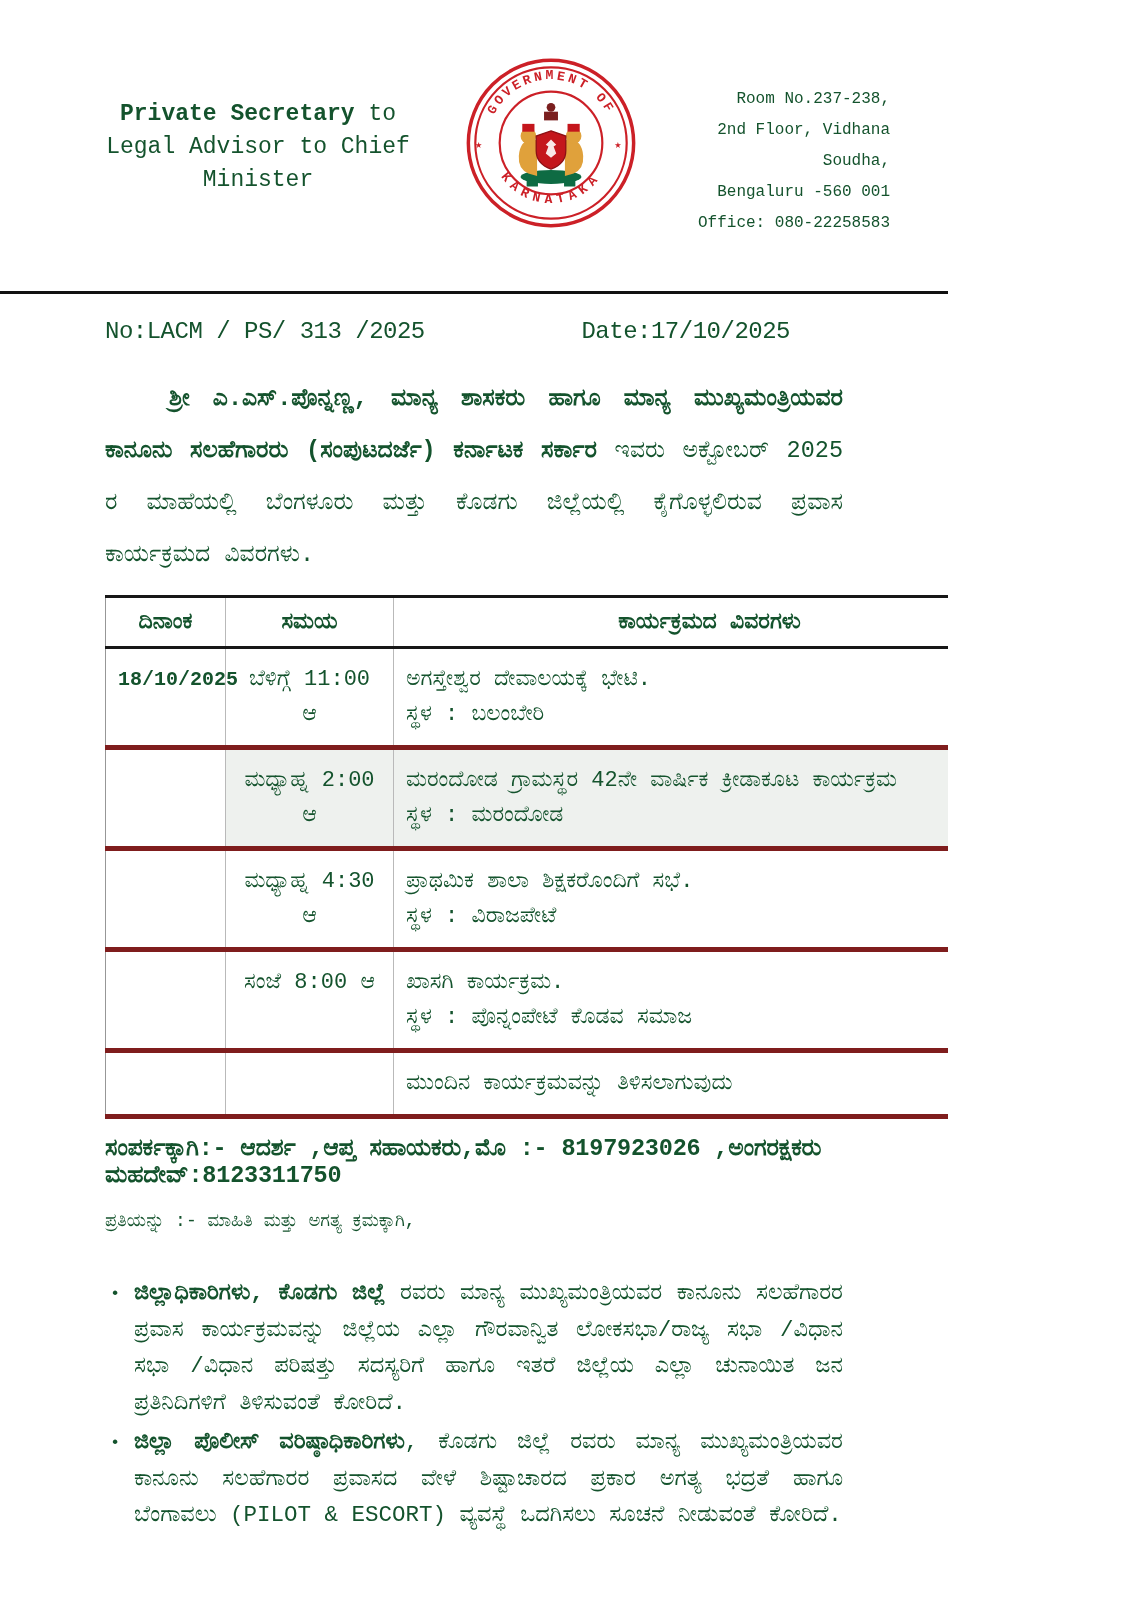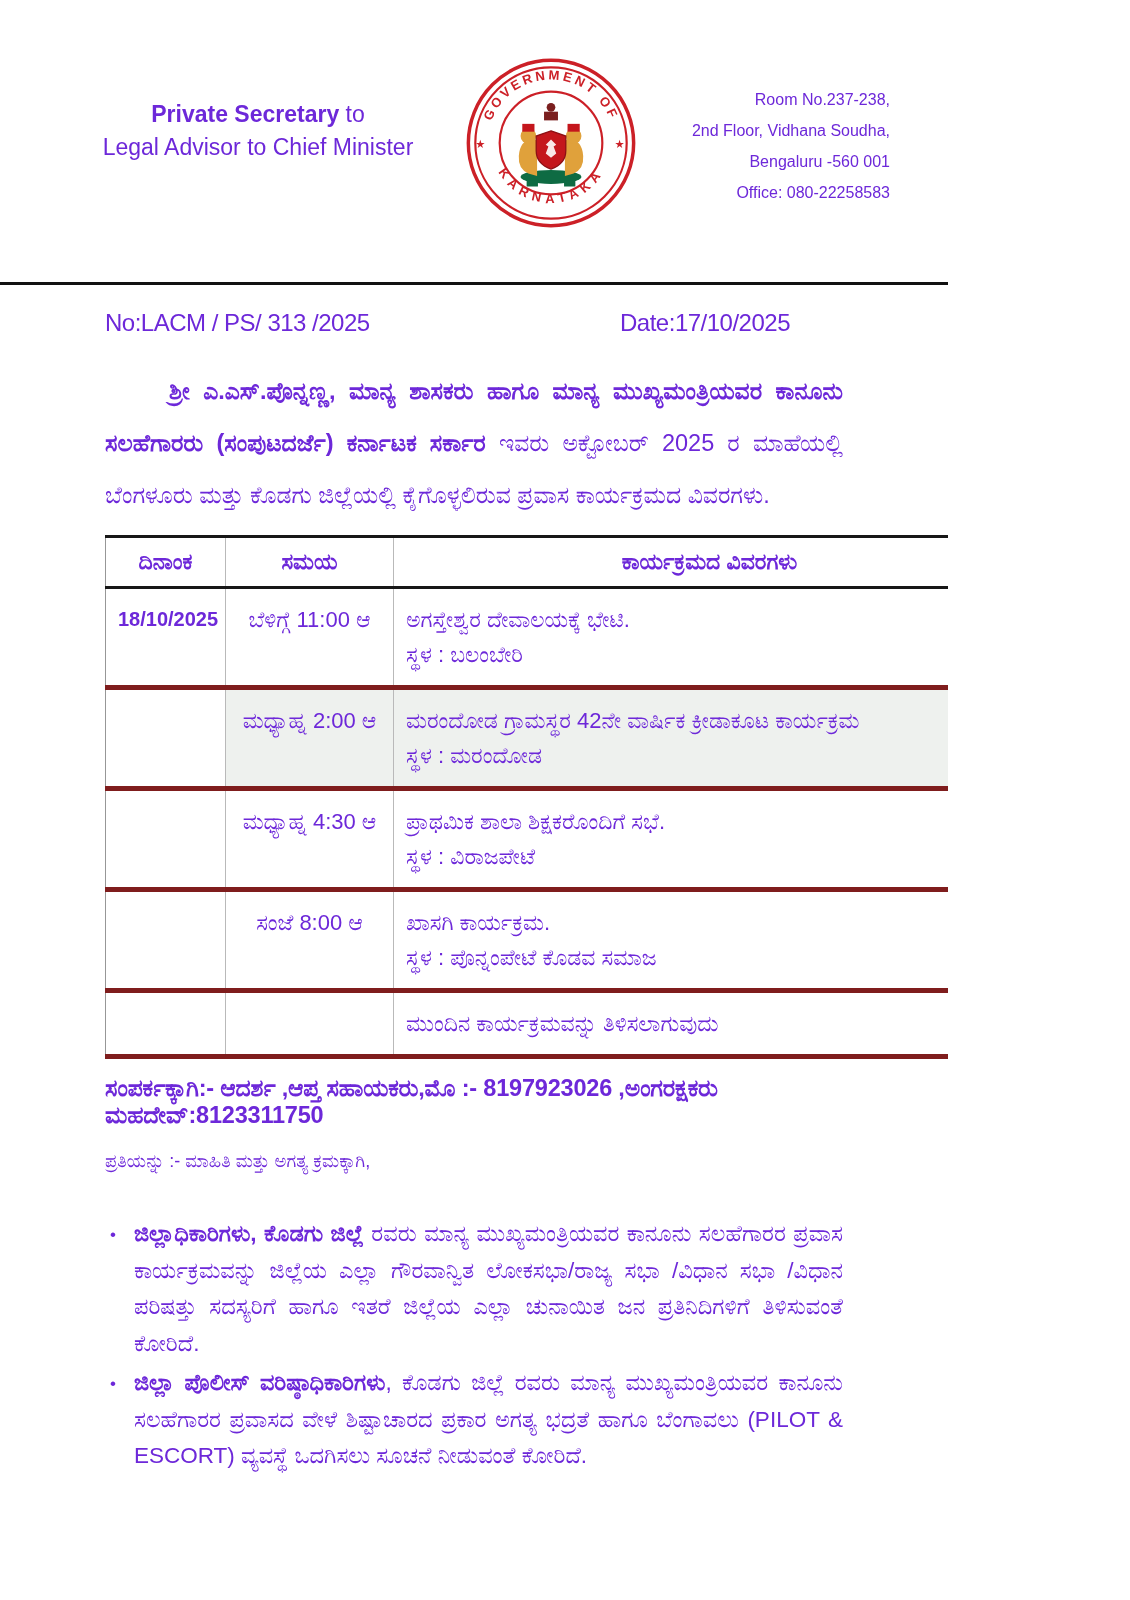--- a/index.html
+++ b/index.html
@@ -1,18 +1,18 @@
 <!DOCTYPE html>
 <html><head>
 <meta charset="utf-8">
 <style>
   html,body{margin:0;padding:0;background:#ffffff;}
   .page{
     width:948px;height:1600px;background:#fff;position:relative;overflow:hidden;
-    font-family:Liberation Sans, sans-serif;color:#6d28d9;
+    font-family:Liberation Mono, monospace;color:#14532d;
   }
   
   .lh{display:flex;align-items:flex-start;padding:50px 58px 0 58px;}
   .lh-left{width:400px;text-align:center;padding-top:48px;font-size:23px;line-height:33px;}
   .lh-left .t1 b{font-weight:700;}
   .lh-logo{width:186px;display:flex;justify-content:center;padding-top:6px;}
   .lh-right{flex:1;text-align:right;padding-top:34px;font-size:16px;line-height:31px;}
   .rule{height:3px;background:#111;margin-top:52px;}
   
   .refrow{display:flex;justify-content:space-between;margin:24px 158px 0 105px;font-size:24px;letter-spacing:-.5px;}

